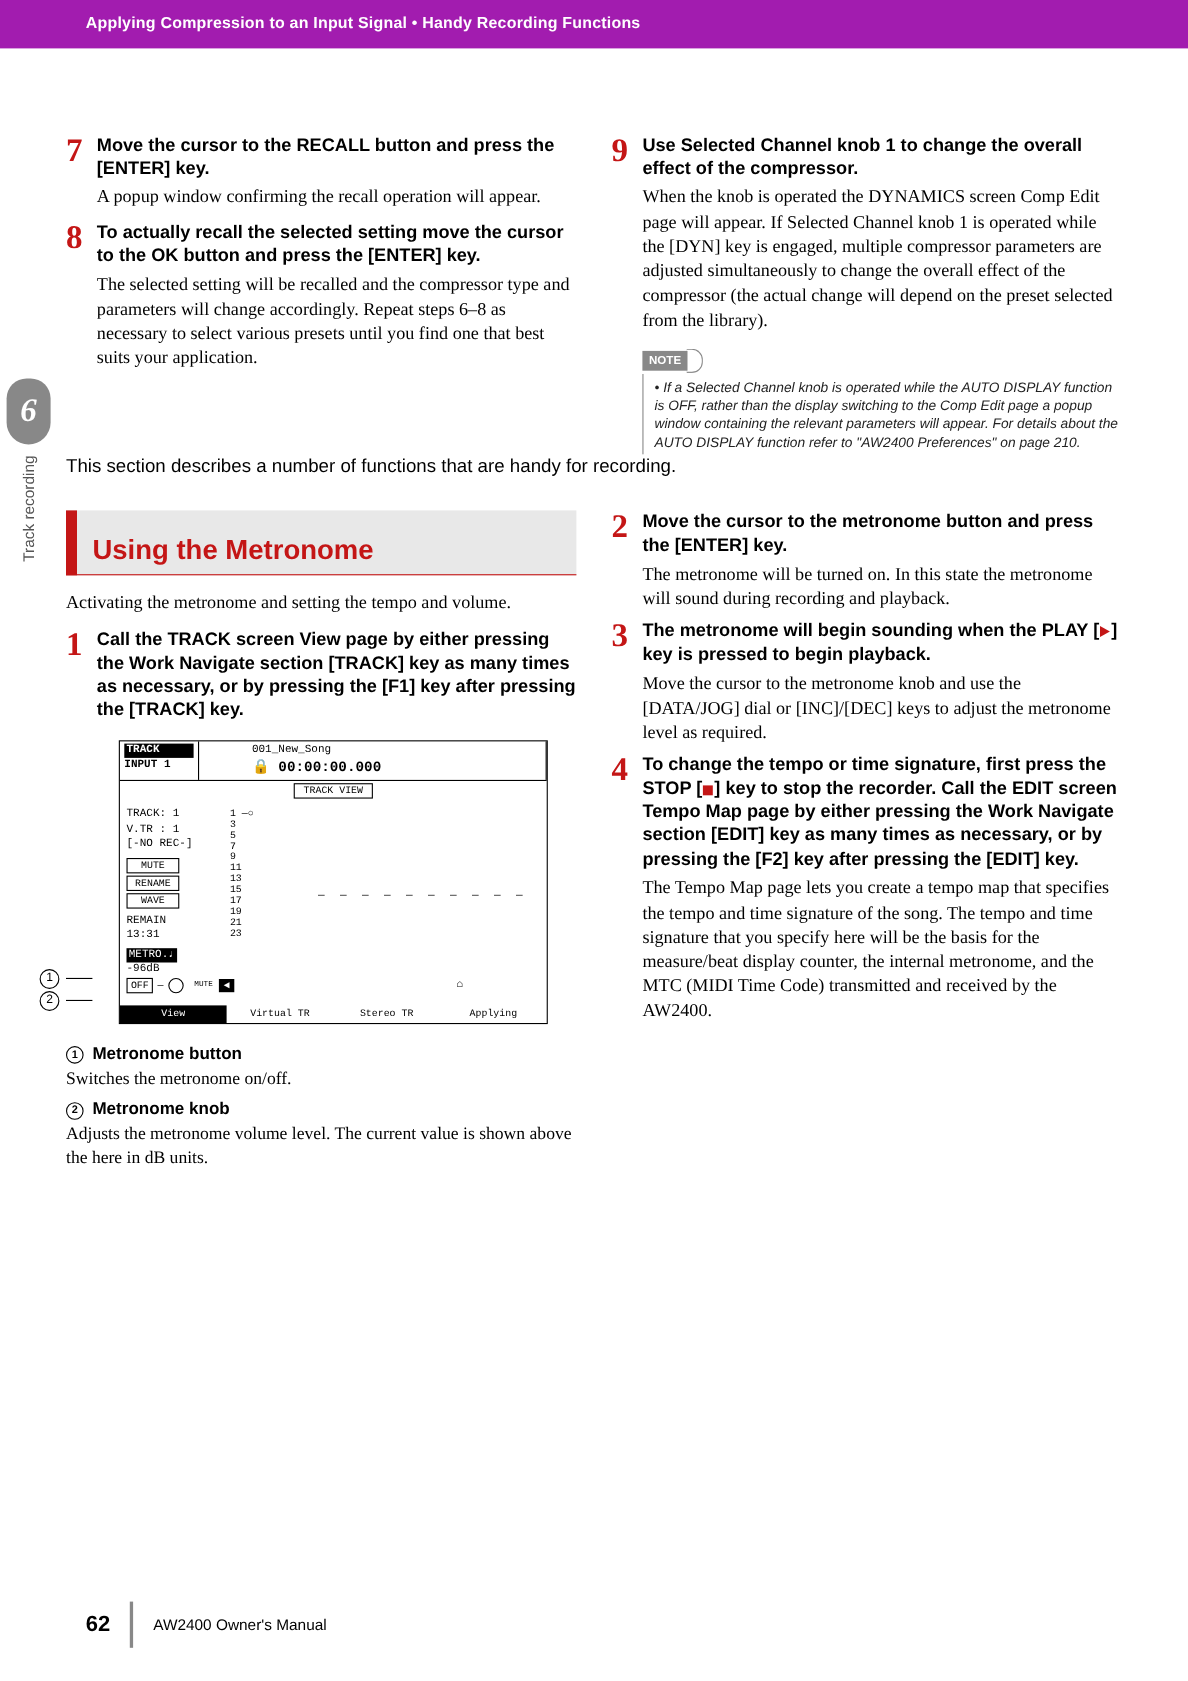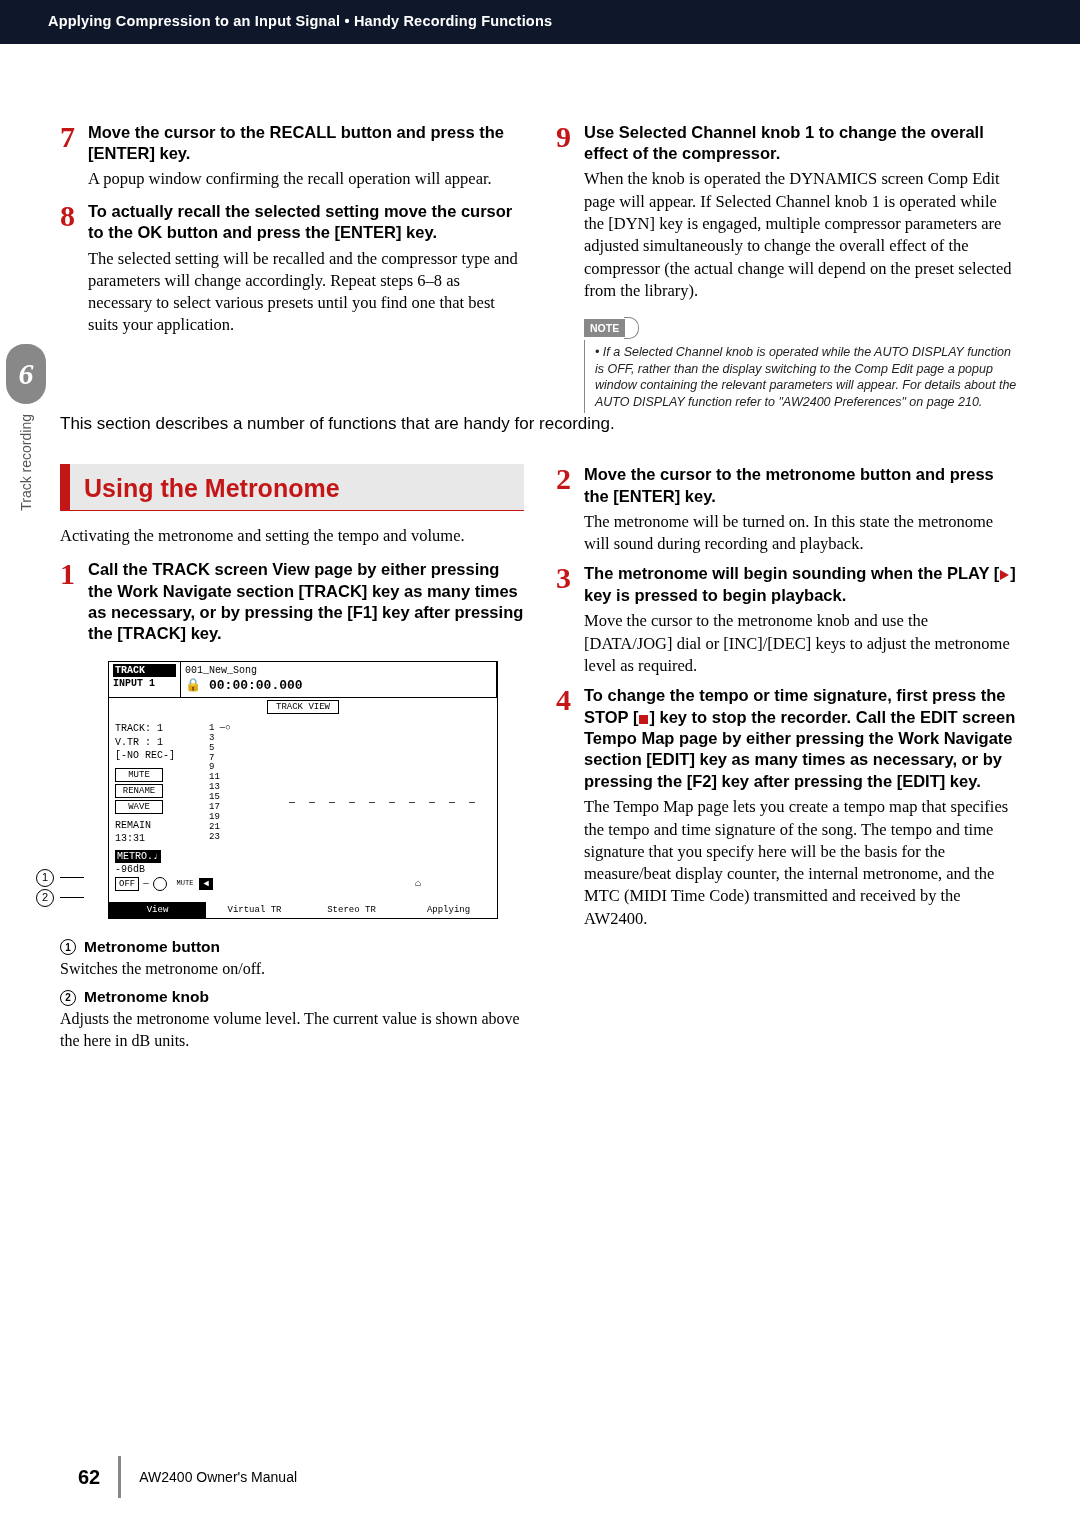--- a/index.html
+++ b/index.html
@@ -8,26 +8,26 @@
     height: 1528px;
     font-family: "Times New Roman", Times, serif;
     font-size: 16px;
     line-height: 1.35;
     color: #000;
     background: #fff;
     position: relative;
   }
   .header-bar {
     width: 100%;
-    background: #0f172a;
+    background: #a21caf;
     color: #fff;
     font-family: Arial, Helvetica, sans-serif;
     font-weight: bold;
     font-size: 14.5px;
-    padding: 12px 0 12px 48px;
+    padding: 12px 0 12px 78px;
     letter-spacing: 0.2px;
   }
   .page-area {
     padding: 0 60px 0 60px;
   }
   .columns {
     display: flex;
     gap: 32px;
     margin-top: 78px;
   }
@@ -103,42 +103,42 @@
     margin-bottom: 28px;
   }
   .subheader {
     font-family: "Arial Black", Arial, sans-serif;
     font-weight: 900;
     font-size: 25px;
     color: #c41616;
     border-left: 10px solid #c41616;
     border-bottom: 1px solid #c41616;
     background: #e8e8e8;
-    padding: 8px 10px 4px 14px;
+    padding: 20px 10px 4px 14px;
     margin-bottom: 14px;
     display: inline-block;
     width: 100%;
   }
   .bodytext {
     font-family: "Times New Roman", serif;
     font-size: 16.5px;
     line-height: 1.35;
     margin-bottom: 12px;
   }
   .screenshot {
     width: 390px;
     height: 258px;
     background: #fff;
     border: 1px solid #000;
     margin: 12px 0 12px 48px;
     position: relative;
     font-family: "Courier New", monospace;
     font-size: 10px;
   }
-  .lcd-top { display:flex; border-bottom:1px solid #000; }
+  .lcd-top { display:flex; border-bottom:1px solid #000;gap:44px; }
   .lcd-cell { border-right:1px solid #000; padding:2px 4px; }
   .lcd-tab { display:inline-block; border:1px solid #000; padding:0 8px; margin:2px; font-size:9px; background:#fff;}
   .lcd-body { padding:6px 6px; }
   .lcd-btn { display:inline-block; border:1px solid #000; padding:0 4px; margin:1px 0; font-size:9px; background:#fff; width:48px; text-align:center;}
   .lcd-tracks { position:absolute; left:100px; top:62px; font-size:9px; line-height:1.1; }
   .lcd-dashes { position:absolute; left:180px; top:134px; font-size:10px; letter-spacing:4px; }
   .lcd-bottom { position:absolute; bottom:0; left:0; right:0; display:flex; font-size:9px; }
   .lcd-bottom > div { flex:1; text-align:center; padding:2px 0; }
   .lcd-bottom .active { background:#000000; color:#fff; }
   .callout-row { position:absolute; left: 40px; display:flex; align-items:center; }

